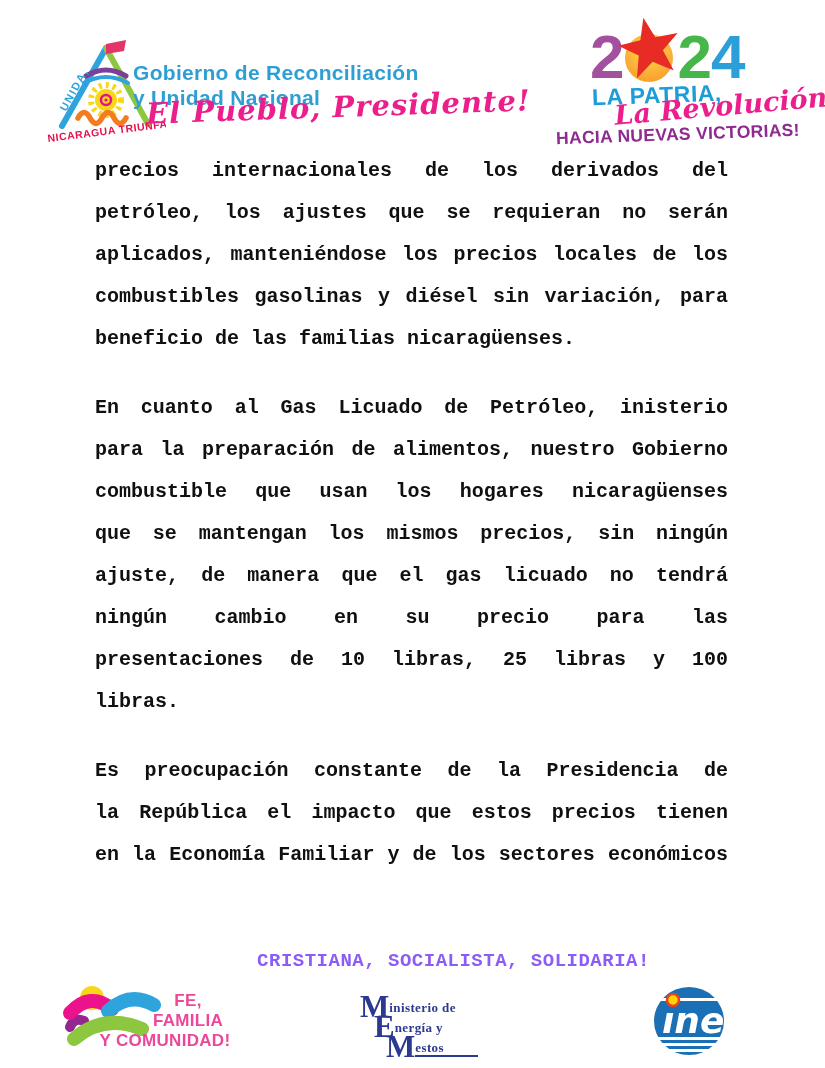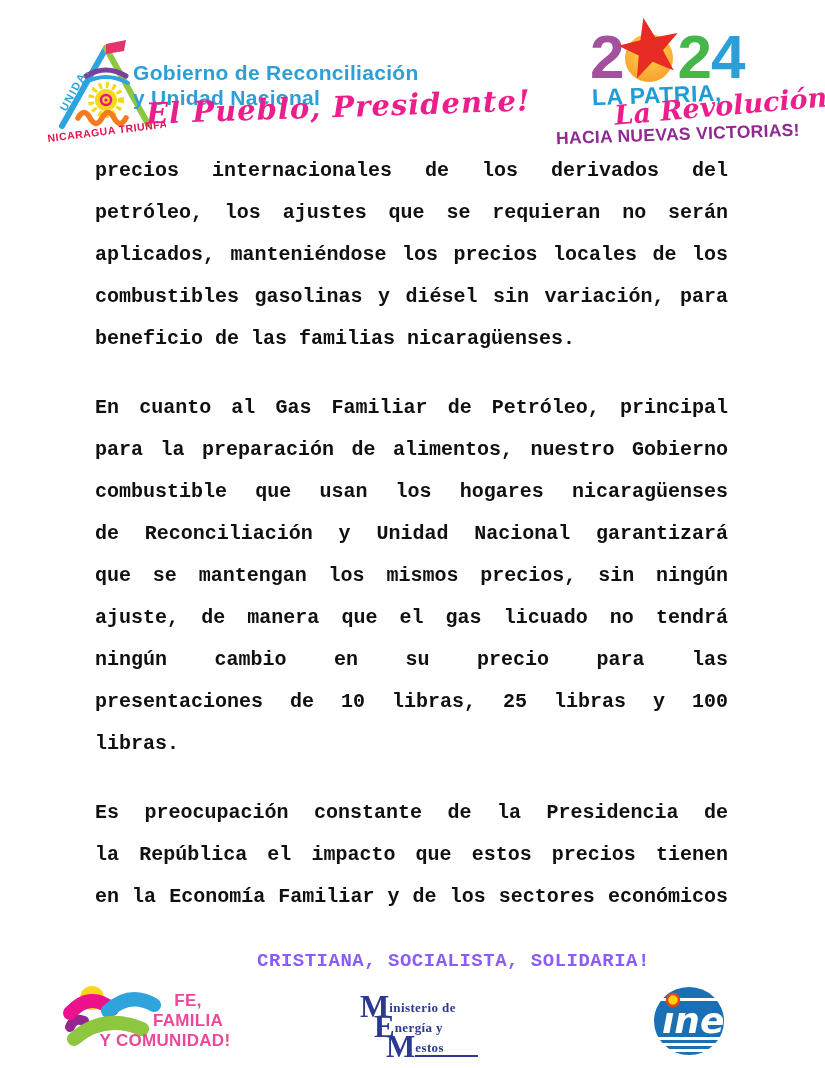--- a/index.html
+++ b/index.html
@@ -135,24 +135,23 @@
 
   <div class="doc-body">
     <div class="paragraph">
         <div class="line">precios internacionales de los derivados del</div>
         <div class="line">petróleo, los ajustes que se requieran no serán</div>
         <div class="line">aplicados, manteniéndose los precios locales de los</div>
         <div class="line">combustibles gasolinas y diésel sin variación, para</div>
         <div class="line last">beneficio de las familias nicaragüenses.</div>
       </div>
     <div class="paragraph">
-        <div class="line">En cuanto al Gas Familiar de Petróleo, principal</div>
+        <div class="line">En cuanto al Gas Licuado de Petróleo, inisterio</div>
         <div class="line">para la preparación de alimentos, nuestro Gobierno</div>
         <div class="line">combustible que usan los hogares nicaragüenses</div>
-        <div class="line">de Reconciliación y Unidad Nacional garantizará</div>
         <div class="line">que se mantengan los mismos precios, sin ningún</div>
         <div class="line">ajuste, de manera que el gas licuado no tendrá</div>
         <div class="line">ningún cambio en su precio para las</div>
         <div class="line">presentaciones de 10 libras, 25 libras y 100</div>
         <div class="line last">libras.</div>
       </div>
     <div class="paragraph">
         <div class="line">Es preocupación constante de la Presidencia de</div>
         <div class="line">la República el impacto que estos precios tienen</div>
         <div class="line">en la Economía Familiar y de los sectores económicos</div>

